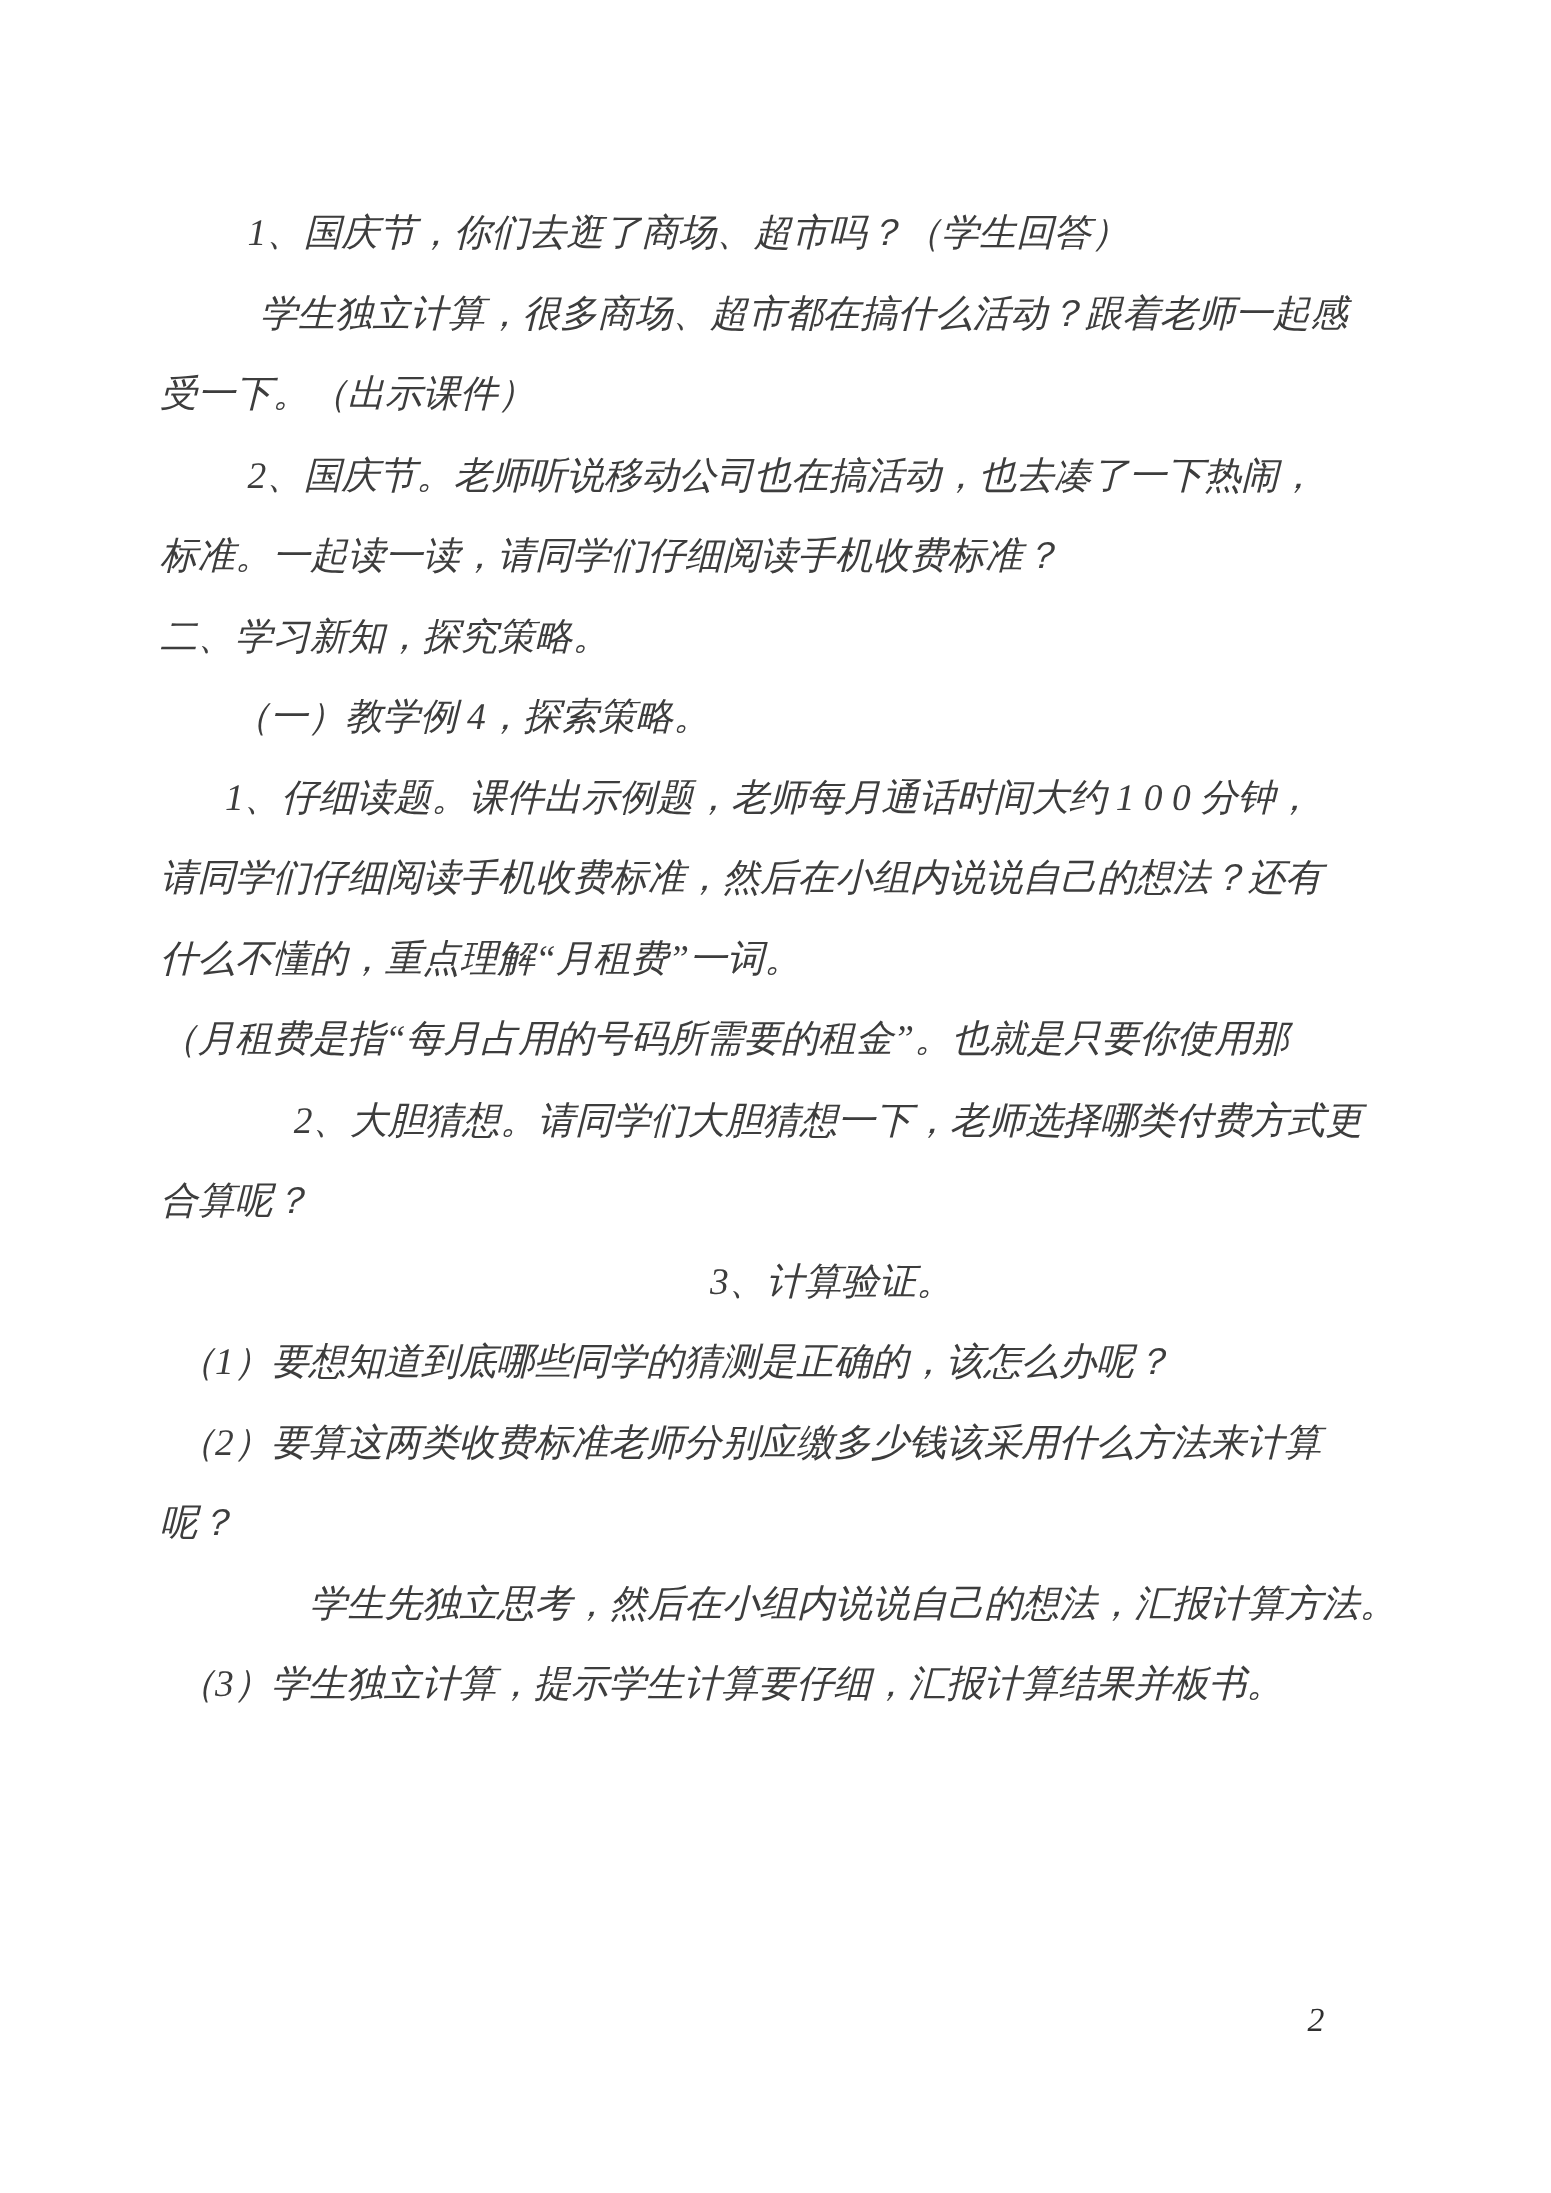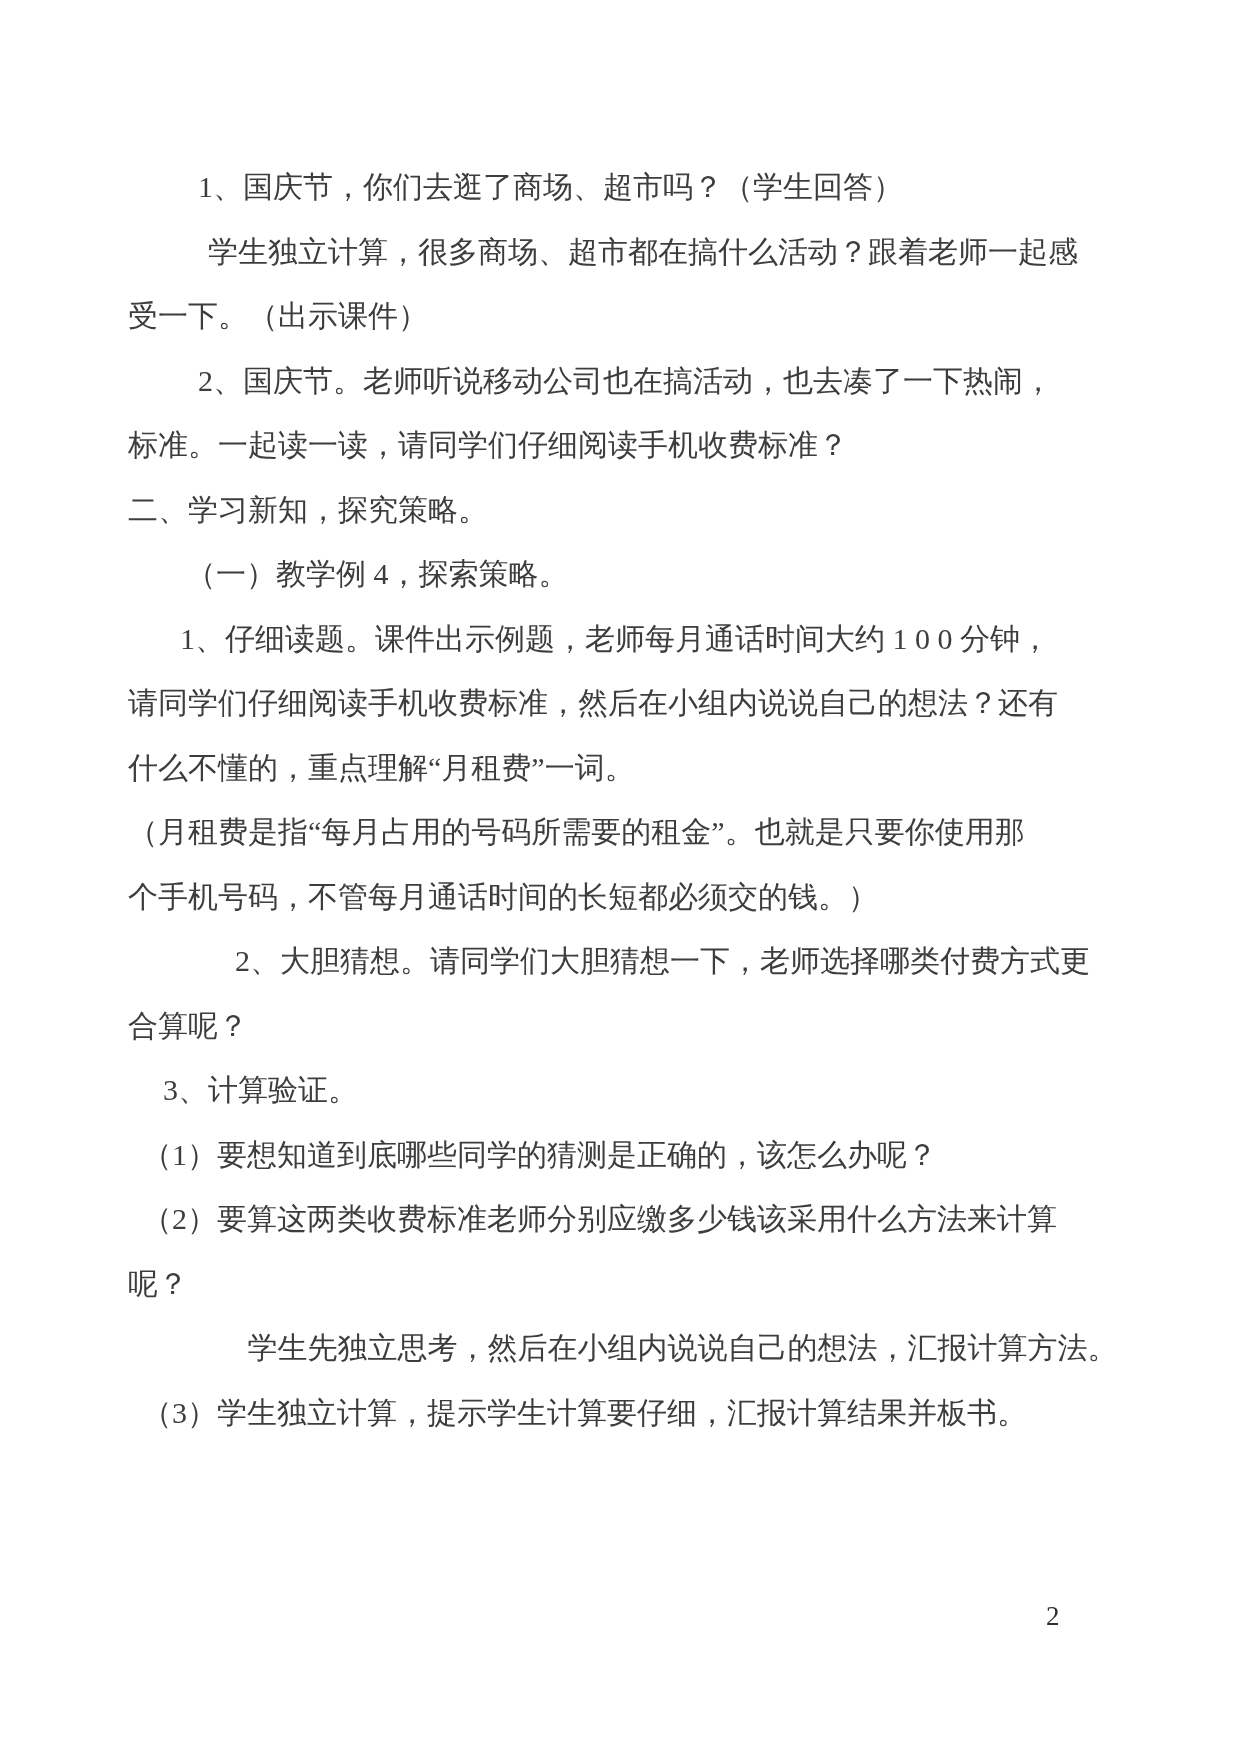--- a/index.html
+++ b/index.html
@@ -7,38 +7,39 @@
     padding: 0;
     background: #ffffff;
   }
   .page {
     position: relative;
     width: 1241px;
     height: 1754px;
     background: #ffffff;
     overflow: hidden;
     font-family: "Liberation Serif", "DejaVu Serif", serif;
+    font-style: italic;
   }
   .textblock {
     position: absolute;
     left: 128px;
     top: 155px;
     width: 1040px;
   }
   .line {
     height: 64.5px;
     line-height: 64.5px;
     font-size: 30px;
     color: #3d3d3d;
     white-space: nowrap;
     letter-spacing: 0;
   }
   .i0   { padding-left: 0; }
   .i14  { padding-left: 14px; }
-  .i35  { padding-left: 35px; }
+  .i35  { padding-left: 35px; text-align: center; }
   .i52  { padding-left: 52px; }
   .i58  { padding-left: 58px; }
   .i69  { padding-left: 69px; text-align: center; }
   .i70  { padding-left: 70px; }
   .i80  { padding-left: 80px; }
   .i107 { padding-left: 107px; }
   .page-number {
     position: absolute;
     left: 1046px;
     top: 1598px;
@@ -56,21 +57,20 @@
     <div class="line i80">学生独立计算，很多商场、超市都在搞什么活动？跟着老师一起感</div>
     <div class="line i0">受一下。（出示课件）</div>
     <div class="line i70">2、国庆节。老师听说移动公司也在搞活动，也去凑了一下热闹，</div>
     <div class="line i0">标准。一起读一读，请同学们仔细阅读手机收费标准？</div>
     <div class="line i0">二、学习新知，探究策略。</div>
     <div class="line i58">（一）教学例 4，探索策略。</div>
     <div class="line i52">1、仔细读题。课件出示例题，老师每月通话时间大约 1 0 0 分钟，</div>
     <div class="line i0">请同学们仔细阅读手机收费标准，然后在小组内说说自己的想法？还有</div>
     <div class="line i0">什么不懂的，重点理解“月租费”一词。</div>
     <div class="line i0">（月租费是指“每月占用的号码所需要的租金”。也就是只要你使用那</div>
-    <div class="line i0">个手机号码，不管每月通话时间的长短都必须交的钱。）</div>
     <div class="line i107">2、大胆猜想。请同学们大胆猜想一下，老师选择哪类付费方式更</div>
     <div class="line i0">合算呢？</div>
     <div class="line i35">3、计算验证。</div>
     <div class="line i14">（1）要想知道到底哪些同学的猜测是正确的，该怎么办呢？</div>
     <div class="line i14">（2）要算这两类收费标准老师分别应缴多少钱该采用什么方法来计算</div>
     <div class="line i0">呢？</div>
     <div class="line i69">学生先独立思考，然后在小组内说说自己的想法，汇报计算方法。</div>
     <div class="line i14">（3）学生独立计算，提示学生计算要仔细，汇报计算结果并板书。</div>
   </div>
   <div class="page-number">2</div>

